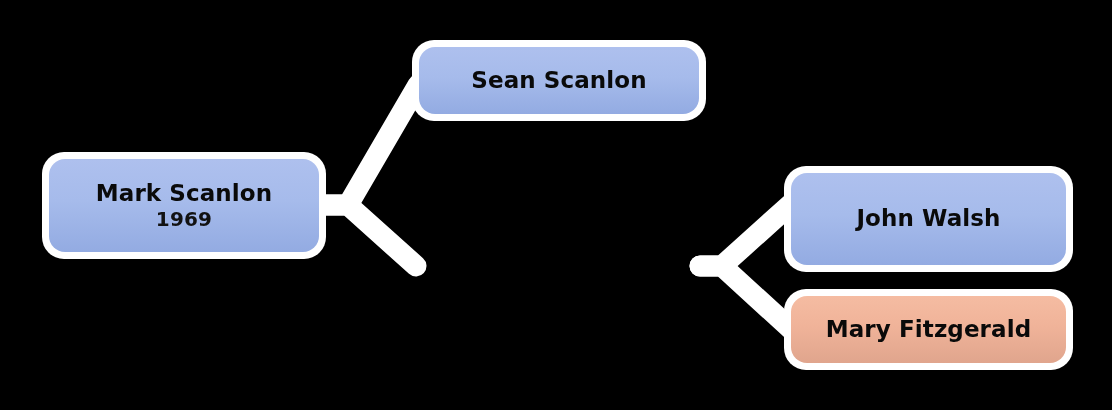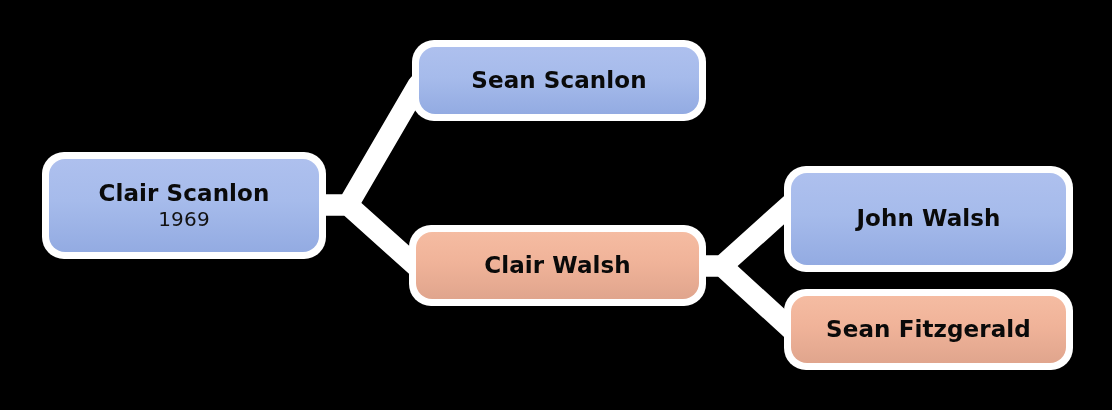--- a/index.html
+++ b/index.html
@@ -55,21 +55,21 @@
   }
   .node-name {
     font-size: 23px;
     font-weight: bold;
     color: #0a0a0a;
     white-space: nowrap;
     letter-spacing: 0.1px;
   }
   .node-date {
     font-size: 20px;
-    font-weight: normal;
+    font-weight: bold;
     color: #121212;
     white-space: nowrap;
     margin-top: 1px;
     letter-spacing: 0.2px;
   }
   .node-date:empty { display: none; }
 
   
   #node-mark-scanlon      { left: 42px;  top: 152px; width: 284px; height: 107px; }
   #node-sean-scanlon      { left: 412px; top: 40px;  width: 294px; height: 81px;  }
@@ -86,45 +86,39 @@
     <g fill="none" stroke="#ffffff" stroke-width="21" stroke-linecap="round" stroke-linejoin="round">
       <path d="M 322 205 L 348 205 L 418 85"></path>
       <path d="M 322 205 L 348 205 L 416 266"></path>
       <path d="M 700 266 L 722 266 L 792 203"></path>
       <path d="M 700 266 L 722 266 L 792 330"></path>
     </g>
   </svg>
 
   <div id="node-mark-scanlon" class="node male">
     <div class="node-inner">
-      <div class="node-name">Clair Scanlon</div>
+      <div class="node-name">Mark Scanlon</div>
       <div class="node-date">1969</div>
     </div>
   </div>
 
   <div id="node-sean-scanlon" class="node male">
     <div class="node-inner">
       <div class="node-name">Sean Scanlon</div>
 
     </div>
   </div>
 
-  <div id="node-clair-walsh" class="node female">
-    <div class="node-inner">
-      <div class="node-name">Clair Walsh</div>
-
-    </div>
-  </div>
 
   <div id="node-john-walsh" class="node male">
     <div class="node-inner">
       <div class="node-name">John Walsh</div>
     </div>
   </div>
 
   <div id="node-mary-fitzgerald" class="node female">
     <div class="node-inner">
-      <div class="node-name">Sean Fitzgerald</div>
+      <div class="node-name">Mary Fitzgerald</div>
 
     </div>
   </div>
 
 </div>
 
 </body></html>

